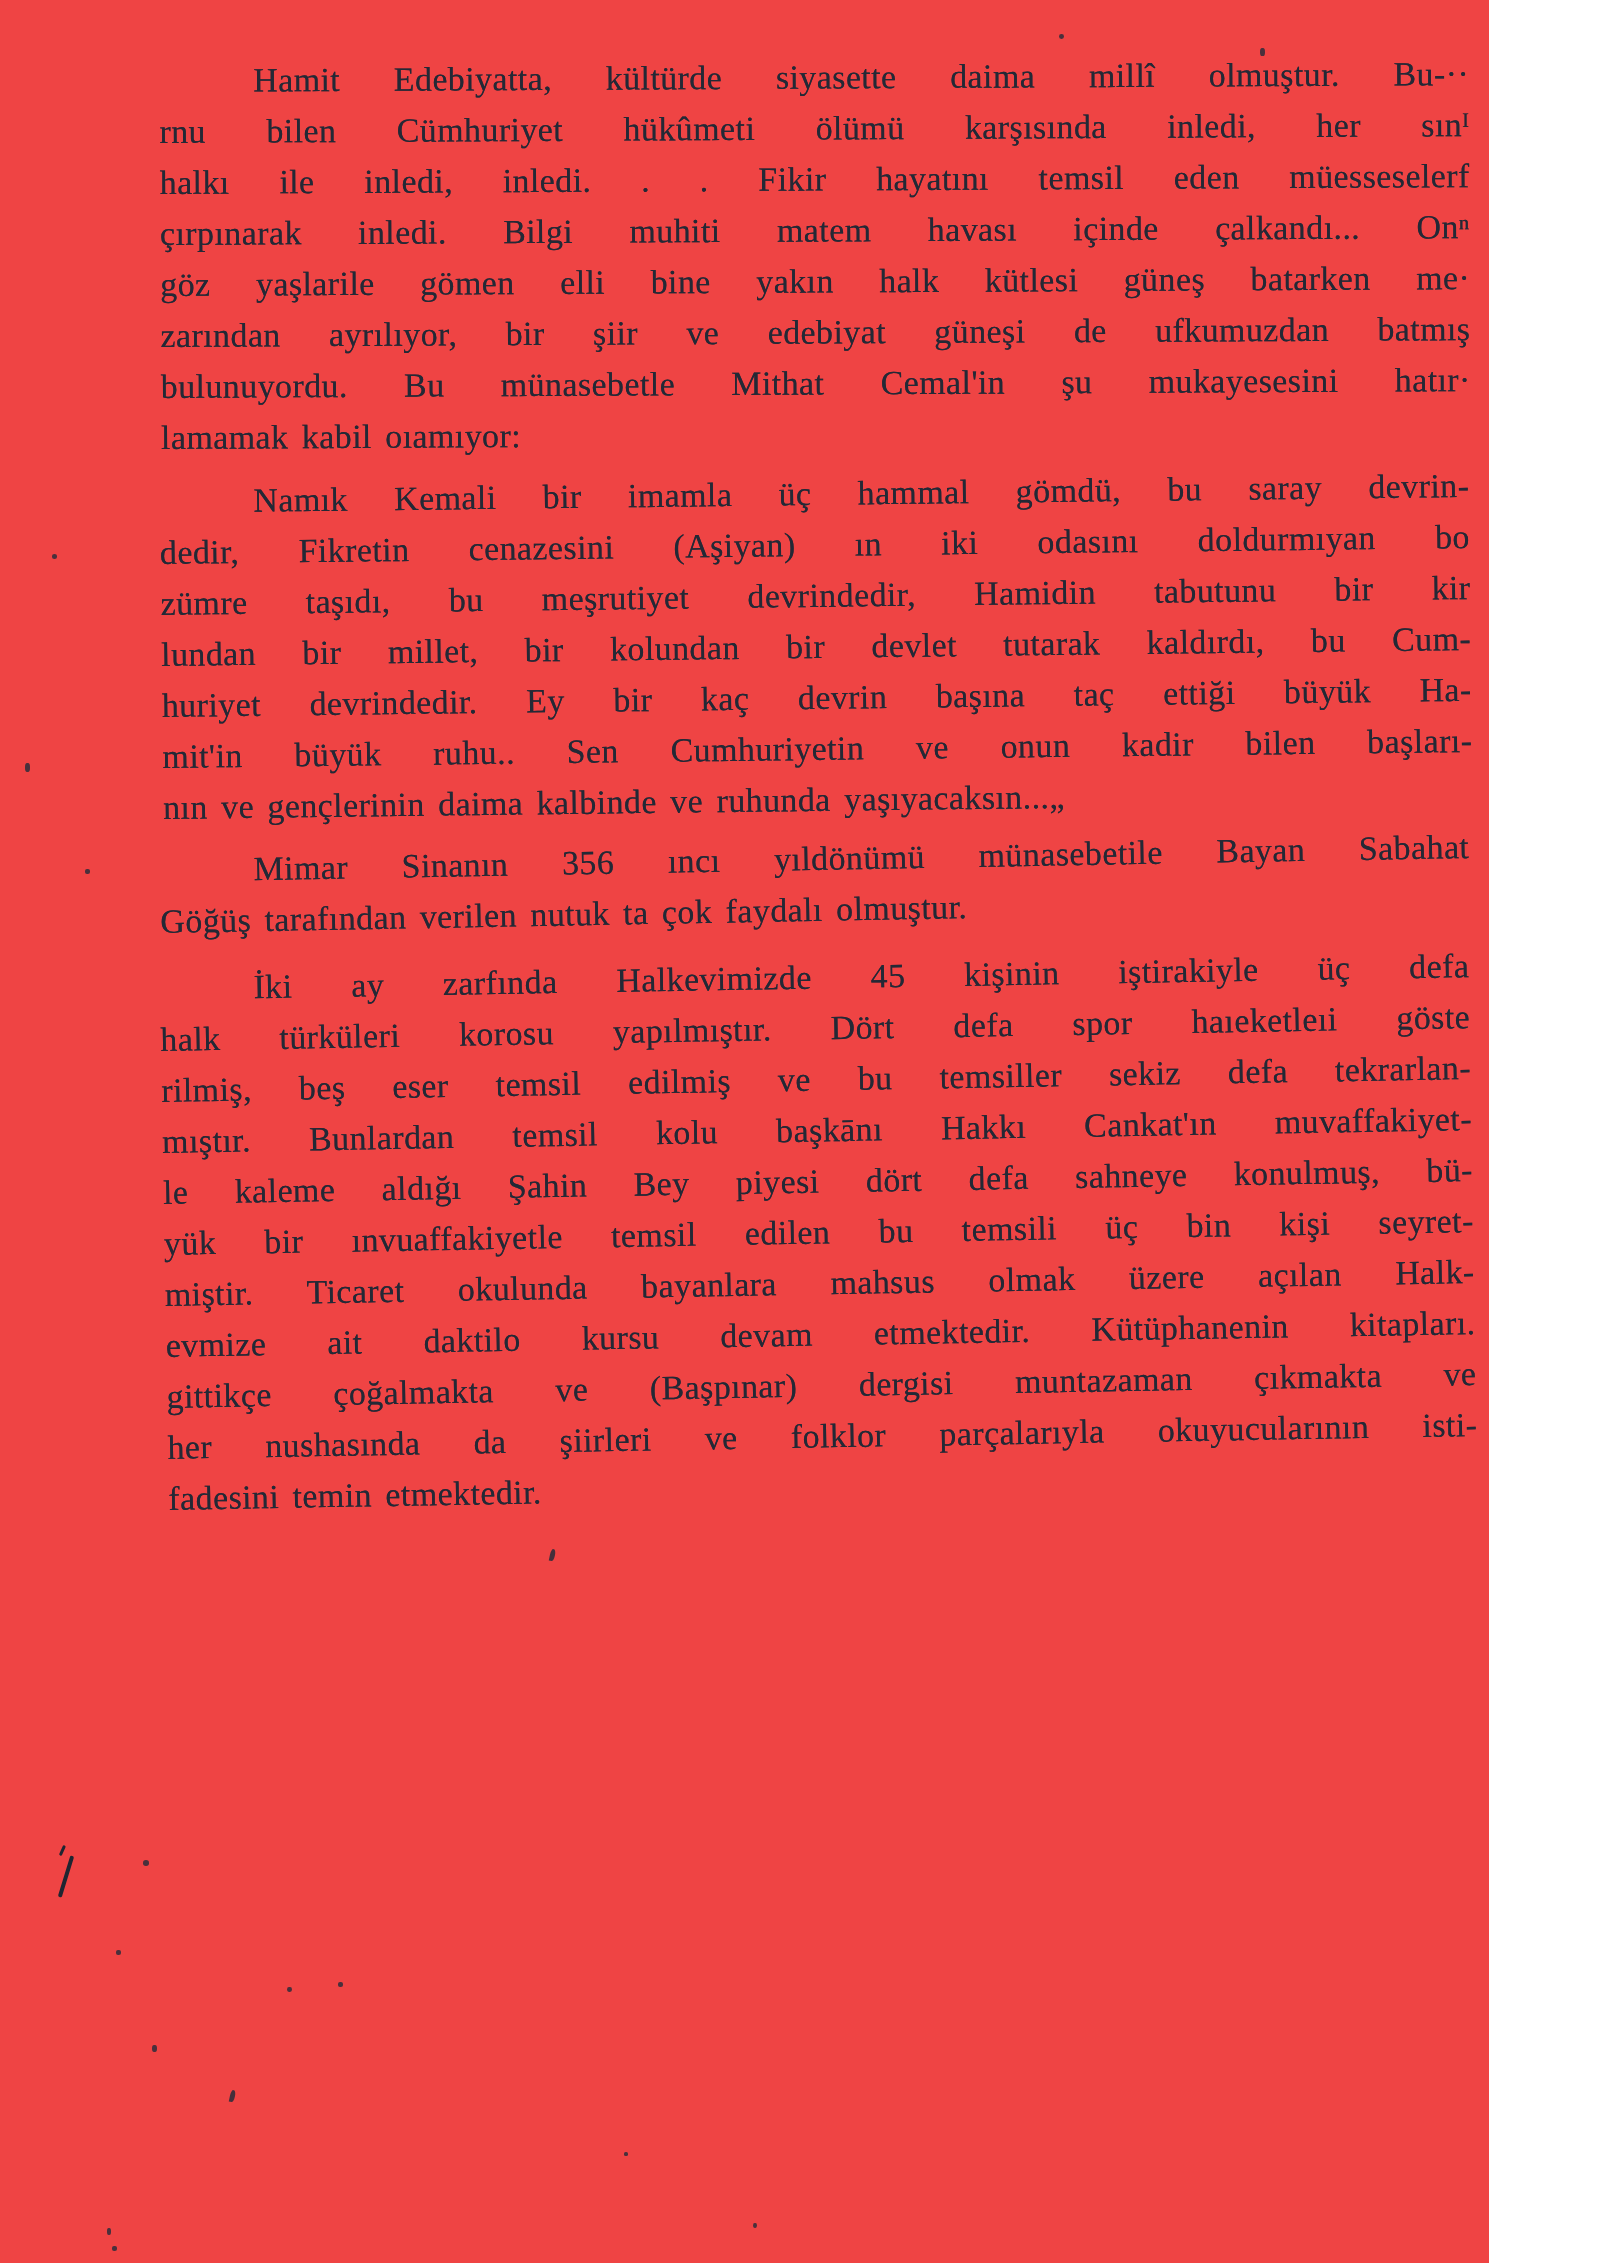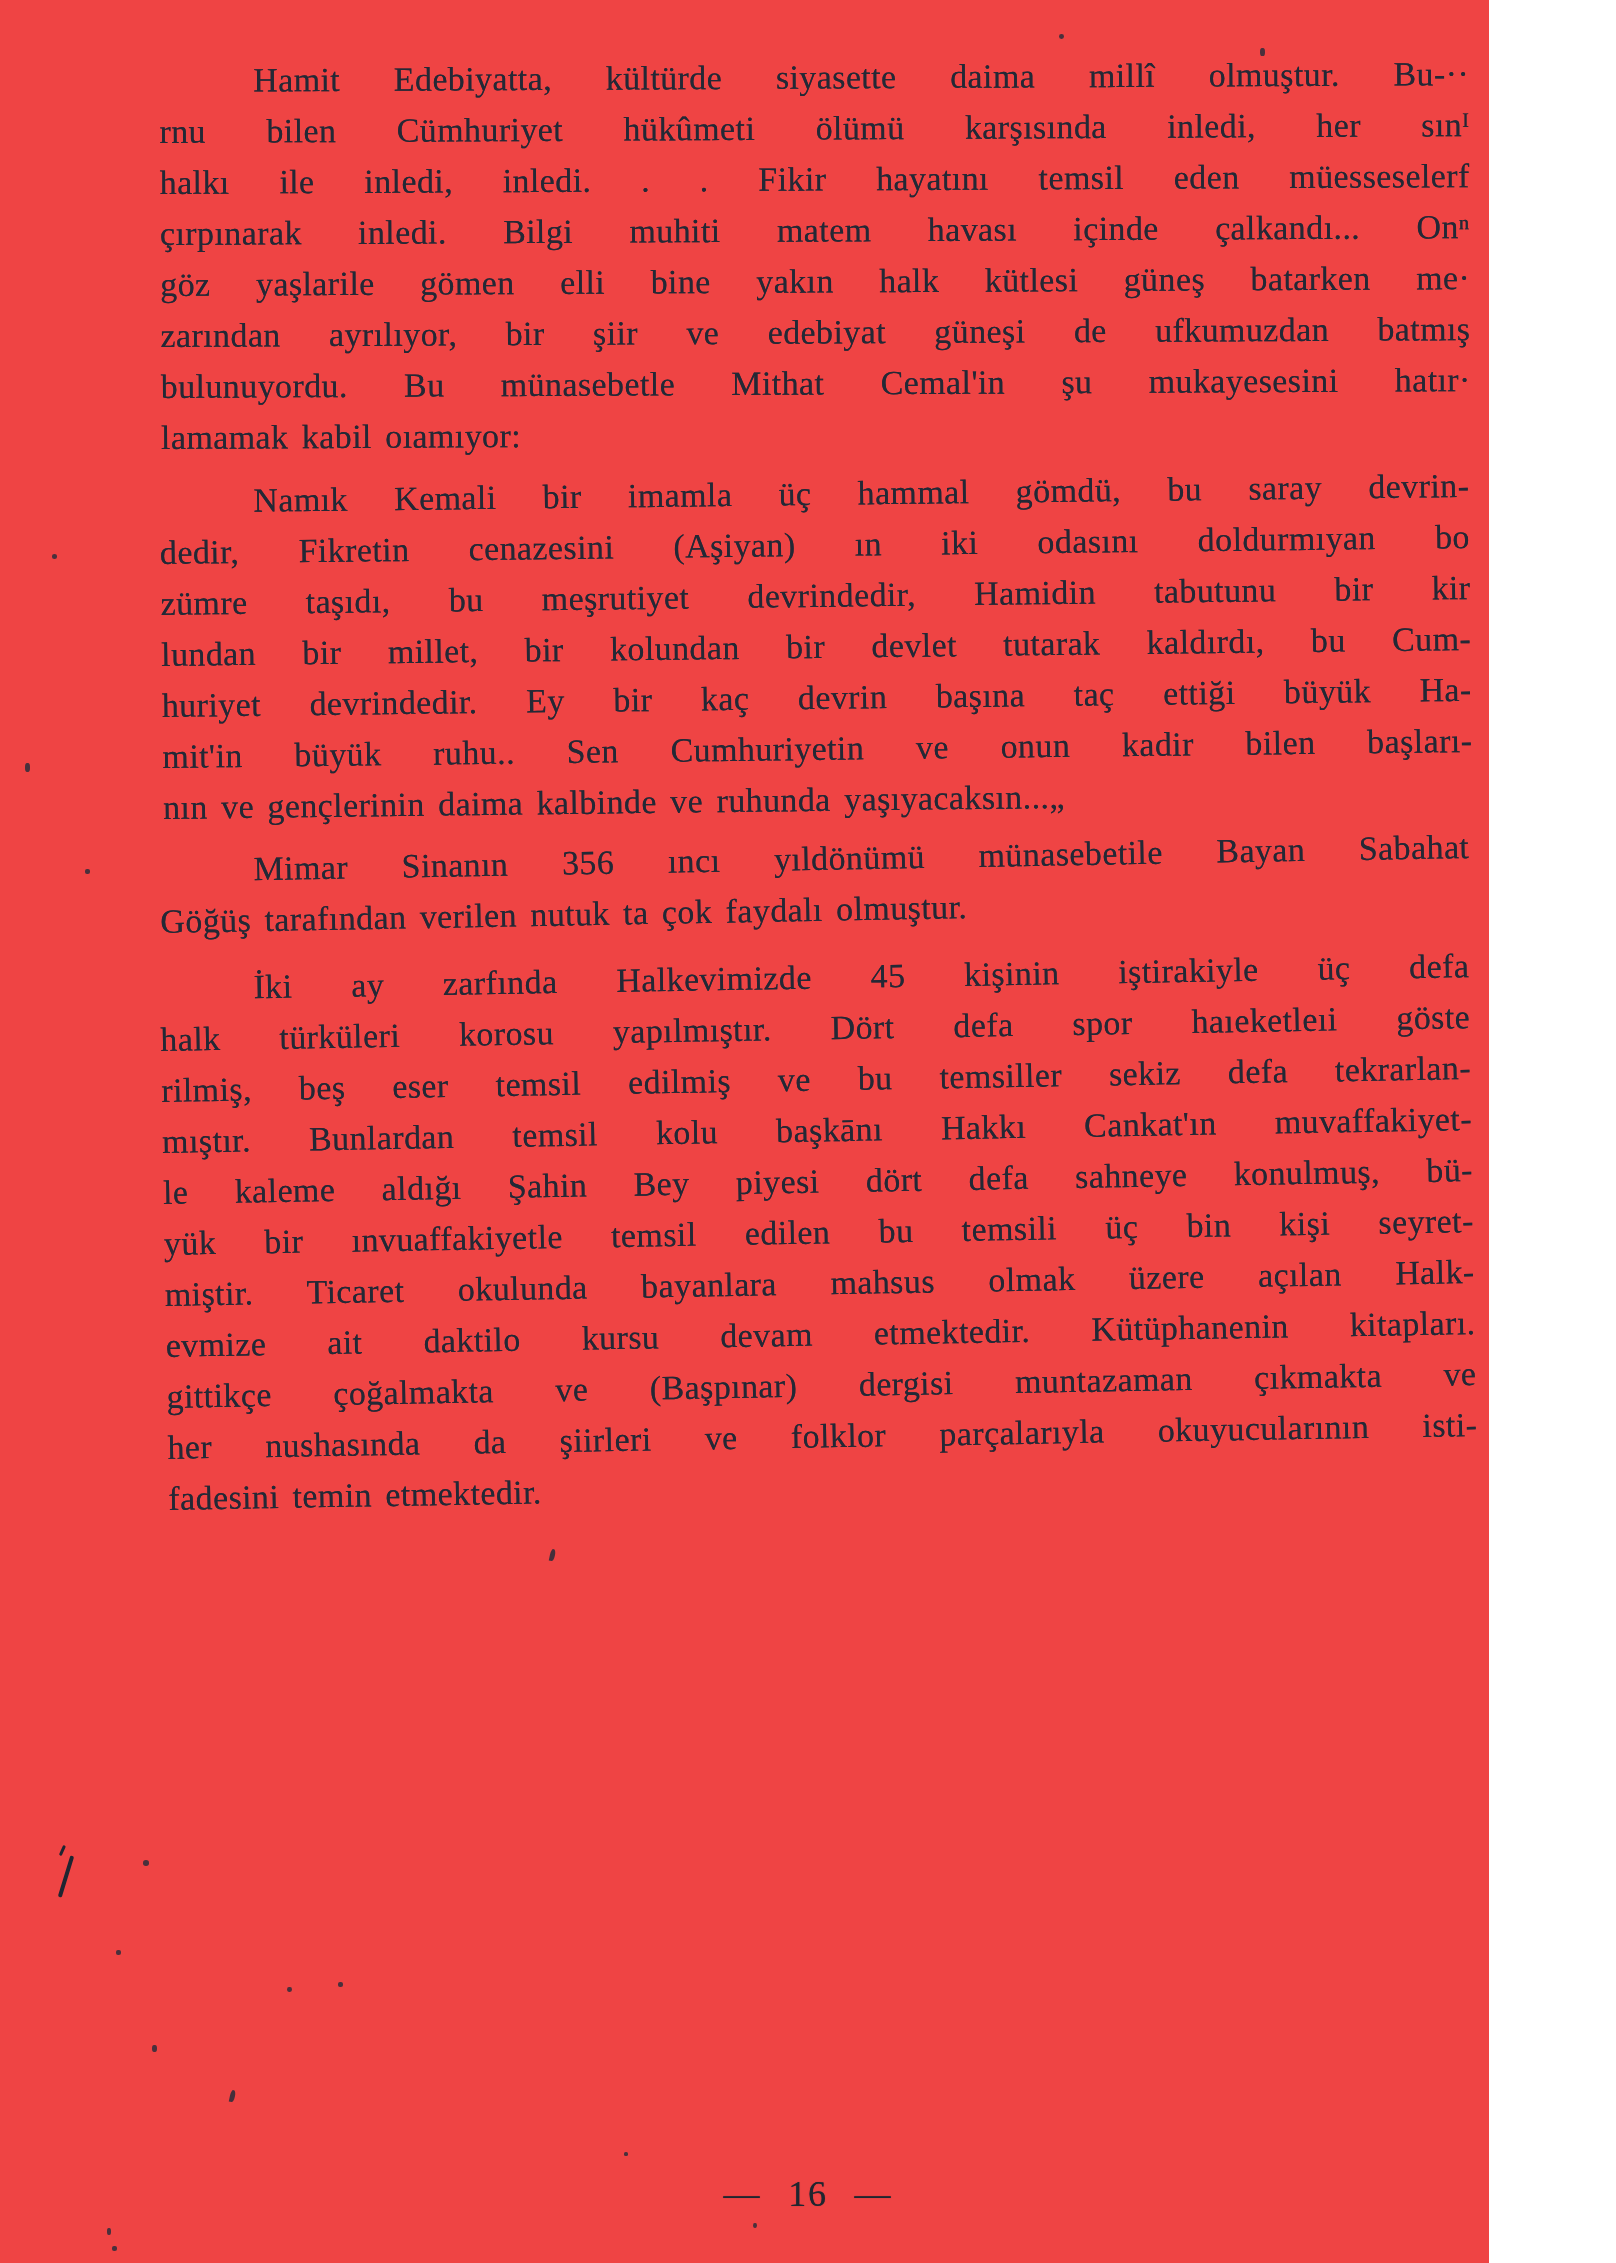--- a/index.html
+++ b/index.html
@@ -119,23 +119,20 @@
         <div class="line j">le kaleme aldığı Şahin Bey piyesi dört defa sahneye konulmuş, bü-</div>
         <div class="line j">yük bir ınvuaffakiyetle temsil edilen bu  temsili üç bin  kişi seyret-</div>
         <div class="line j">miştir. Ticaret okulunda bayanlara mahsus olmak üzere açılan Halk-</div>
         <div class="line j">evmize ait daktilo kursu devam etmektedir. Kütüphanenin  kitapları.</div>
         <div class="line j">gittikçe çoğalmakta ve (Başpınar) dergisi muntazaman  çıkmakta ve</div>
         <div class="line j">her nushasında da şiirleri ve folklor parçalarıyla okuyucularının isti-</div>
         <div class="line">fadesini temin etmektedir.</div>
       </div>
     </div>
 
-  <div class="footer">
-    <span class="pagenum">— 16 —</span>
-  </div>
 
   <div class="stroke"></div>
   <div class="stroke2"></div>
   <div class="comma-mark" style="left:550px; top:1549px;"></div>
   <div class="comma-mark" style="left:230px; top:2090px;"></div>
   <div class="speck" style="left:1059px; top:34px;  width:5.3px; height:5.3px;"></div>
   <div class="speck" style="left:1260px; top:48px;  width:4.5px; height:8px;"></div>
   <div class="speck" style="left:1551px; top:64px;  width:3.6px; height:8px;"></div>
   <div class="speck" style="left:1547px; top:266px; width:4.5px; height:4.5px;"></div>
   <div class="speck" style="left:1602px; top:472px; width:4.5px; height:4.5px;"></div>

